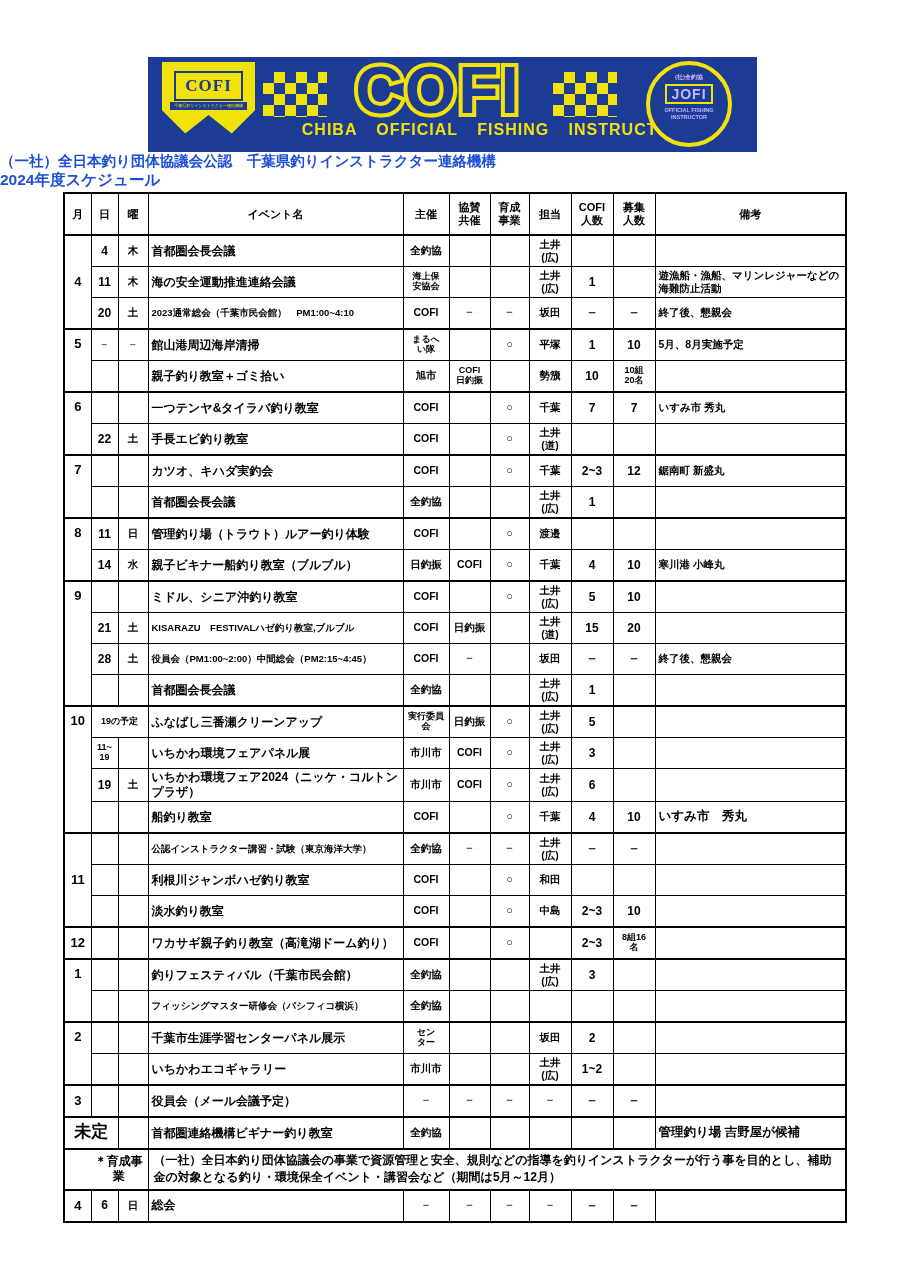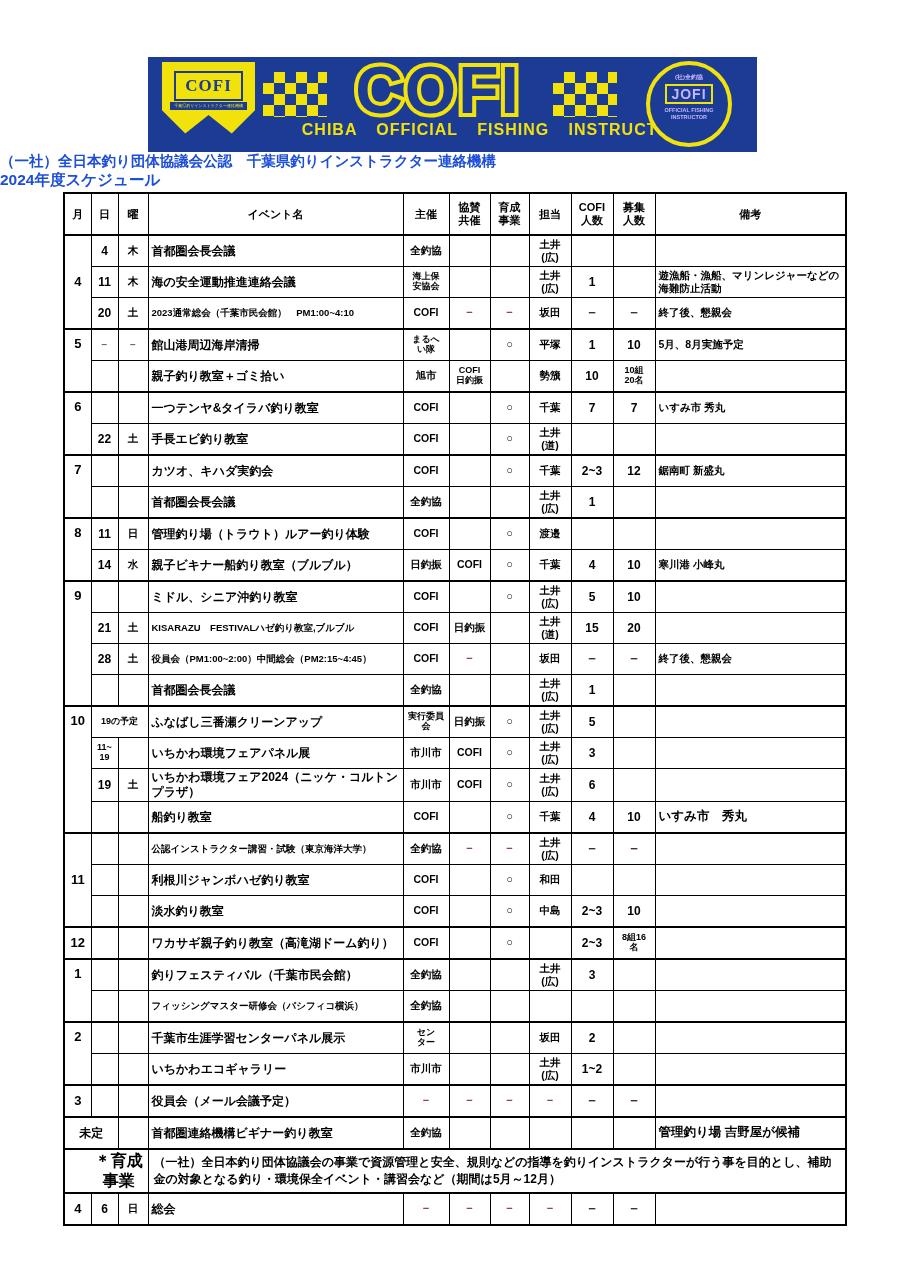--- a/index.html
+++ b/index.html
@@ -47,22 +47,22 @@
   td.es{text-align:left;font-size:9.5px;}
   td.sm{font-size:9px;line-height:1.1;margin-left:16px;}
   td.ds{font-size:9px;line-height:1.1;}
   td.dn{color:#666;font-size:10px;}
   td.dash{color:#8a4141;font-size:11px;}
   td.dashb{color:#4a2e2e;font-size:13px;}
   td.maru{font-size:11px;}
   td.rem{text-align:left;font-size:10.5px;margin-left:19px;}
   td.reml{text-align:left;font-size:12.5px;}
   td.note{text-align:left;font-size:12px;line-height:1.45;padding:2px 5px;}
-  td.und{font-size:12px;}
-  td.iku{font-size:16px;padding-left:28px;}
+  td.und{font-size:17px;font-family:Liberation Mono, monospace;}
+  td.iku{font-size:12px;padding-left:28px;}
 </style>
 </head>
 <body>
 
 <div id="page">
 
   <div id="banner">
     <div id="cofi-pennant">
       <div class="box">COFI</div>
       <div class="strip">千葉県釣りインストラクター連絡機構</div>

